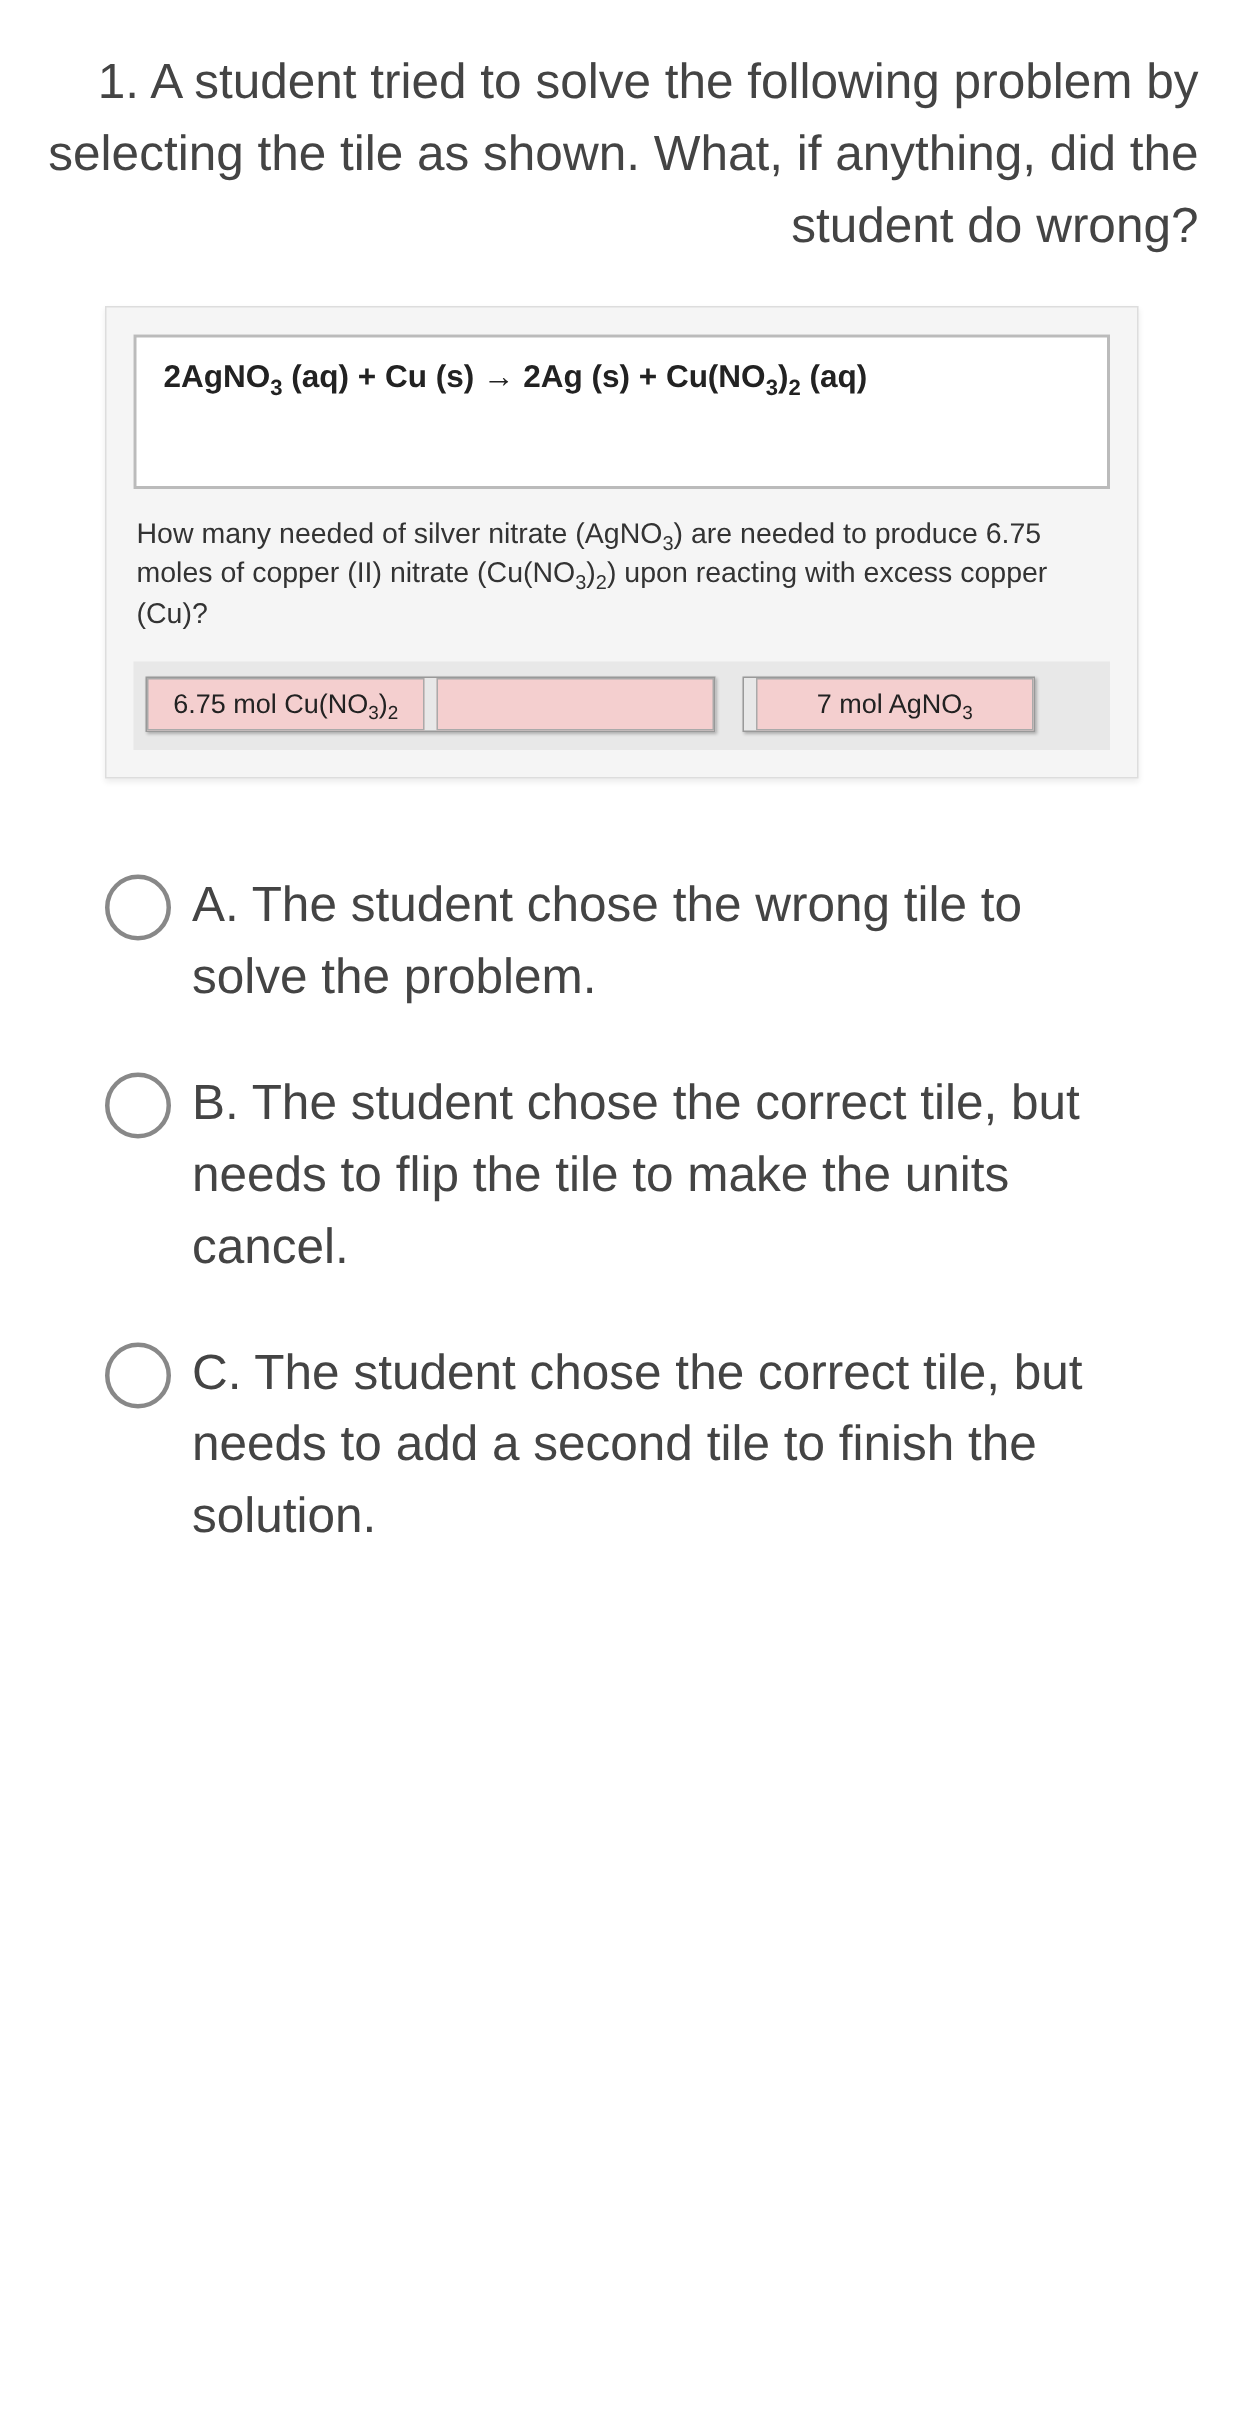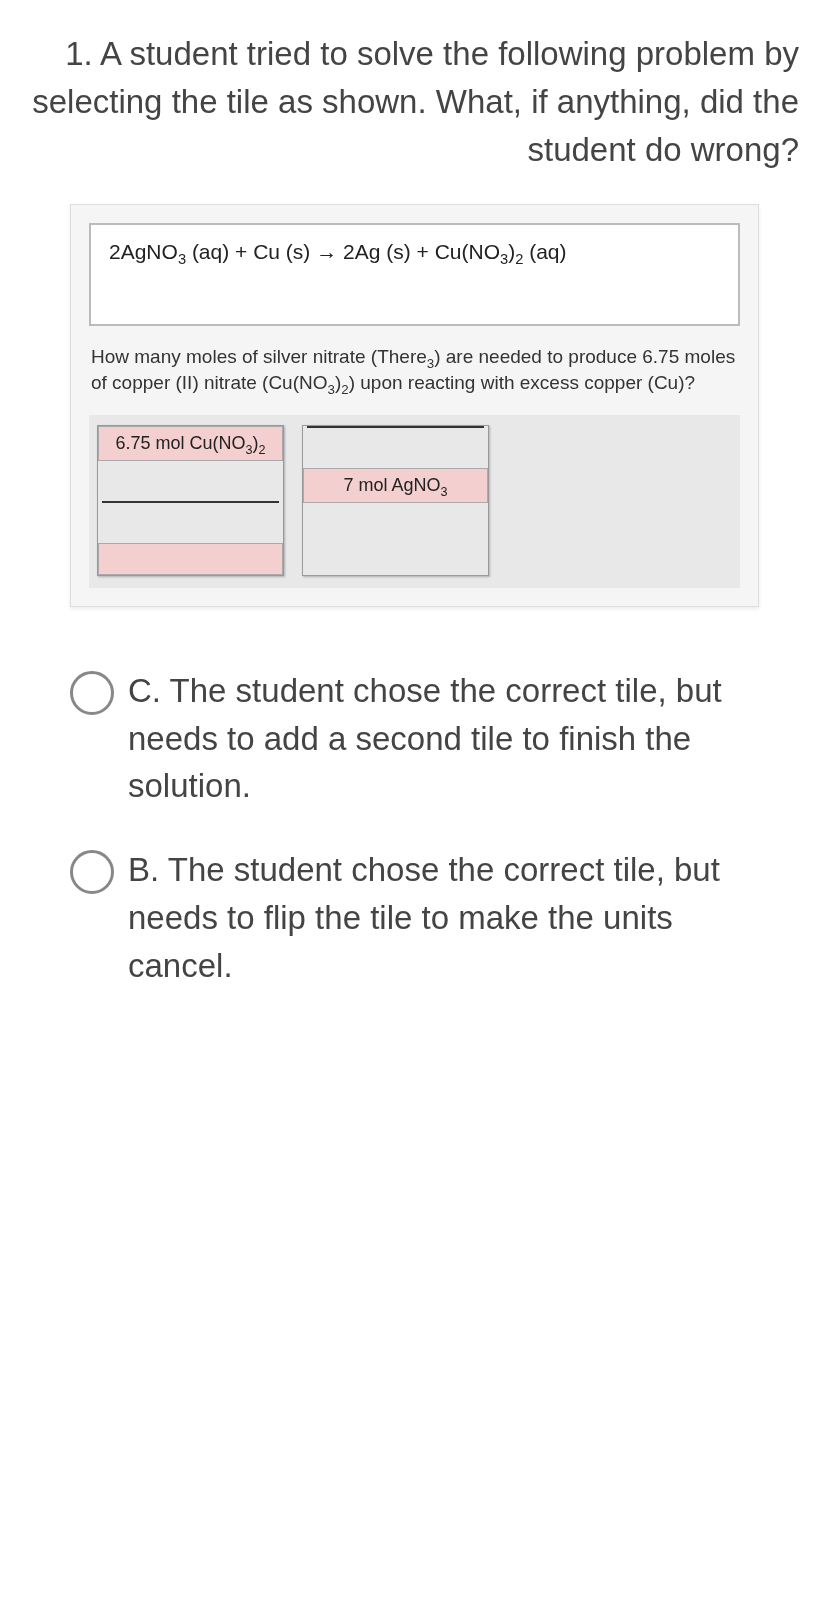--- a/index.html
+++ b/index.html
@@ -30,21 +30,21 @@
       box-shadow: 0 2px 4px rgba(0,0,0,0.08);
     }
     .equation-box {
       background: #fff;
       border: 2px solid #bbb;
       padding: 15px 18px 60px 18px;
       margin-bottom: 18px;
     }
     .equation {
       font-size: 21px;
-      font-weight: normal;
+      font-weight: bold;
       color: #222;
       white-space: nowrap;
     }
     .sub {
       font-size: 0.7em;
       vertical-align: sub;
       line-height: 0;
     }
     .problem-text {
       font-size: 19px;
@@ -56,22 +56,20 @@
     .tiles-row {
       background: #e8e8e8;
       padding: 10px 8px 12px 8px;
       display: flex;
       gap: 18px;
     }
     .tile {
       border: 1px solid #999;
       box-shadow: 1px 1px 2px rgba(0,0,0,0.25);
       display: inline-flex;
-      flex-direction: column;
-      gap: 40px;
     }
     .tile-cell {
       background: #f4cfcf;
       font-size: 18px;
       color: #222;
       text-align: center;
       padding: 6px 10px;
       min-width: 185px;
       min-height: 32px;
       display: flex;
@@ -116,21 +114,21 @@
 <div class="question-prompt">1. A student tried to solve the following problem by selecting the tile as shown. What, if anything, did the student do wrong?</div>
 
 <div class="problem-card">
   <div class="equation-box">
     <div class="equation">
       <span>2</span><span>AgNO</span><span class="sub">3</span><span> (aq)</span><span> + </span><span>Cu (s)</span><span> → </span><span>2</span><span>Ag (s)</span><span> + </span><span>Cu(NO</span><span class="sub">3</span><span>)</span><span class="sub">2</span><span> (aq)</span>
     </div>
   </div>
 
   <div class="problem-text">
-    <span>How many moles of silver nitrate (There</span><span class="sub">3</span><span>) are needed to produce 6.75 moles of copper (II) nitrate (Cu(NO</span><span class="sub">3</span><span>)</span><span class="sub">2</span><span>) upon reacting with excess copper (Cu)?</span>
+    <span>How many needed of silver nitrate (AgNO</span><span class="sub">3</span><span>) are needed to produce 6.75 moles of copper (II) nitrate (Cu(NO</span><span class="sub">3</span><span>)</span><span class="sub">2</span><span>) upon reacting with excess copper (Cu)?</span>
   </div>
 
   <div class="tiles-row">
     <div class="tile">
       <div class="tile-cell">
         <span><span>6.75 mol Cu(NO</span><span class="sub">3</span><span>)</span><span class="sub">2</span></span>
       </div>
       <div class="tile-divider"></div>
       <div class="tile-cell">
         <span></span>
@@ -142,19 +140,23 @@
       <div class="tile-cell">
         <span><span>7 mol AgNO</span><span class="sub">3</span></span>
       </div>
     </div>
   </div>
 </div>
 
 <div class="answers">
   <div class="answer-option">
     <div class="radio-circle"></div>
-    <div class="answer-text">C. The student chose the correct tile, but needs to add a second tile to finish the solution.</div>
+    <div class="answer-text">A. The student chose the wrong tile to solve the problem.</div>
   </div>
   <div class="answer-option">
     <div class="radio-circle"></div>
     <div class="answer-text">B. The student chose the correct tile, but needs to flip the tile to make the units cancel.</div>
   </div>
+  <div class="answer-option">
+    <div class="radio-circle"></div>
+    <div class="answer-text">C. The student chose the correct tile, but needs to add a second tile to finish the solution.</div>
+  </div>
 </div>
 
 </body></html>

